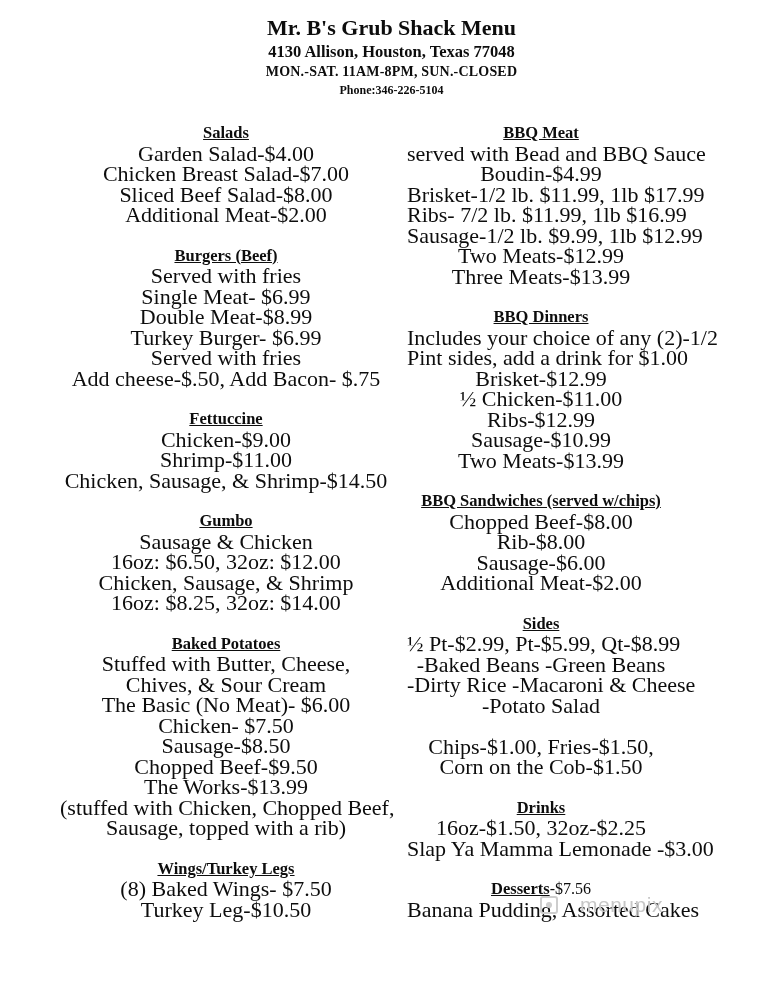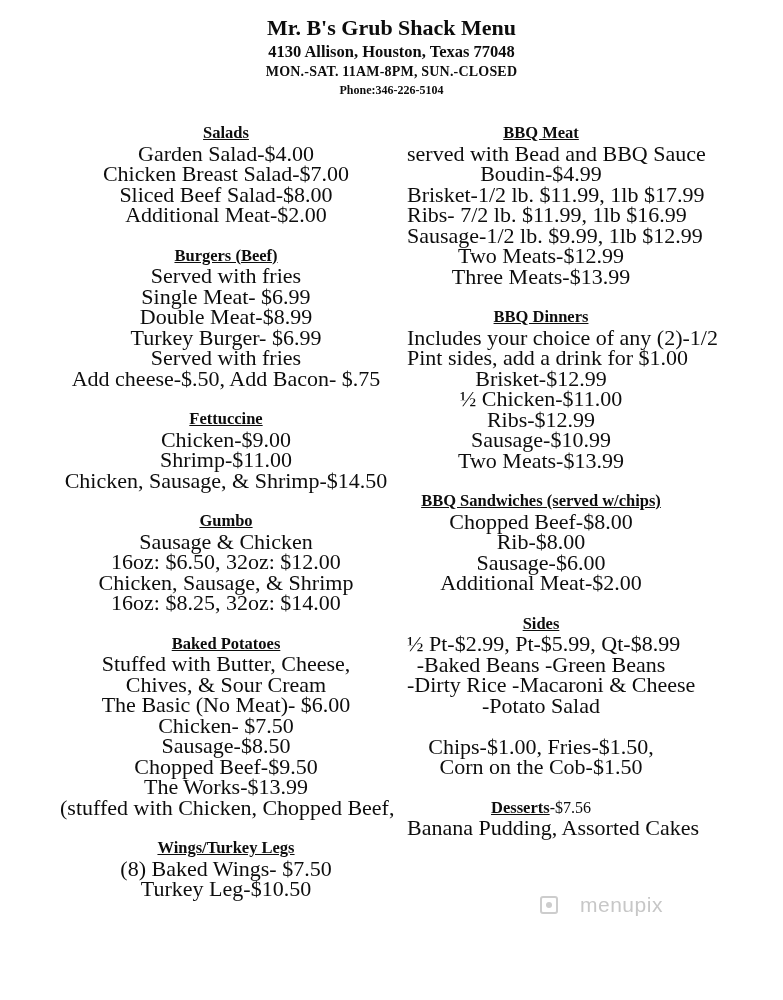--- a/index.html
+++ b/index.html
@@ -159,20 +159,21 @@
         <div class="menu-section">
           <div class="section-heading-row"><span class="section-heading">Baked Potatoes</span></div>
           <div class="menu-line">Stuffed with Butter, Cheese,</div>
           <div class="menu-line">Chives, &amp; Sour Cream</div>
           <div class="menu-line">The Basic (No Meat)- $6.00</div>
           <div class="menu-line">Chicken- $7.50</div>
           <div class="menu-line">Sausage-$8.50</div>
           <div class="menu-line">Chopped Beef-$9.50</div>
           <div class="menu-line">The Works-$13.99</div>
           <div class="menu-line">(stuffed with Chicken, Chopped Beef,</div>
+          <div class="menu-line">Sausage, topped with a rib)</div>
         </div>
         <div class="menu-section">
           <div class="section-heading-row"><span class="section-heading">Wings/Turkey Legs</span></div>
           <div class="menu-line">(8) Baked Wings- $7.50</div>
           <div class="menu-line">Turkey Leg-$10.50</div>
         </div>
       </div>
     <div class="col col-right">
         <div class="menu-section">
           <div class="section-heading-row"><span class="section-heading">BBQ Meat</span></div>
@@ -205,20 +206,25 @@
           <div class="section-heading-row"><span class="section-heading">Sides</span></div>
           <div class="menu-line">½ Pt-$2.99, Pt-$5.99, Qt-$8.99</div>
           <div class="menu-line">-Baked Beans -Green Beans</div>
           <div class="menu-line">-Dirty Rice -Macaroni &amp; Cheese</div>
           <div class="menu-line">-Potato Salad</div>
           <div class="menu-line"></div>
           <div class="menu-line">Chips-$1.00, Fries-$1.50,</div>
           <div class="menu-line">Corn on the Cob-$1.50</div>
         </div>
         <div class="menu-section">
+          <div class="section-heading-row"><span class="section-heading">Drinks</span></div>
+          <div class="menu-line">16oz-$1.50, 32oz-$2.25</div>
+          <div class="menu-line">Slap Ya Mamma Lemonade -$3.00</div>
+        </div>
+        <div class="menu-section">
           <div class="section-heading-row"><span class="section-heading">Desserts</span><span class="heading-suffix">-$7.56</span></div>
           <div class="menu-line">Banana Pudding, Assorted Cakes</div>
         </div>
       </div>
   </div>
 
   <div class="watermark">
     <span class="wm-icon"></span>
     <span>menupix</span>
   </div>

